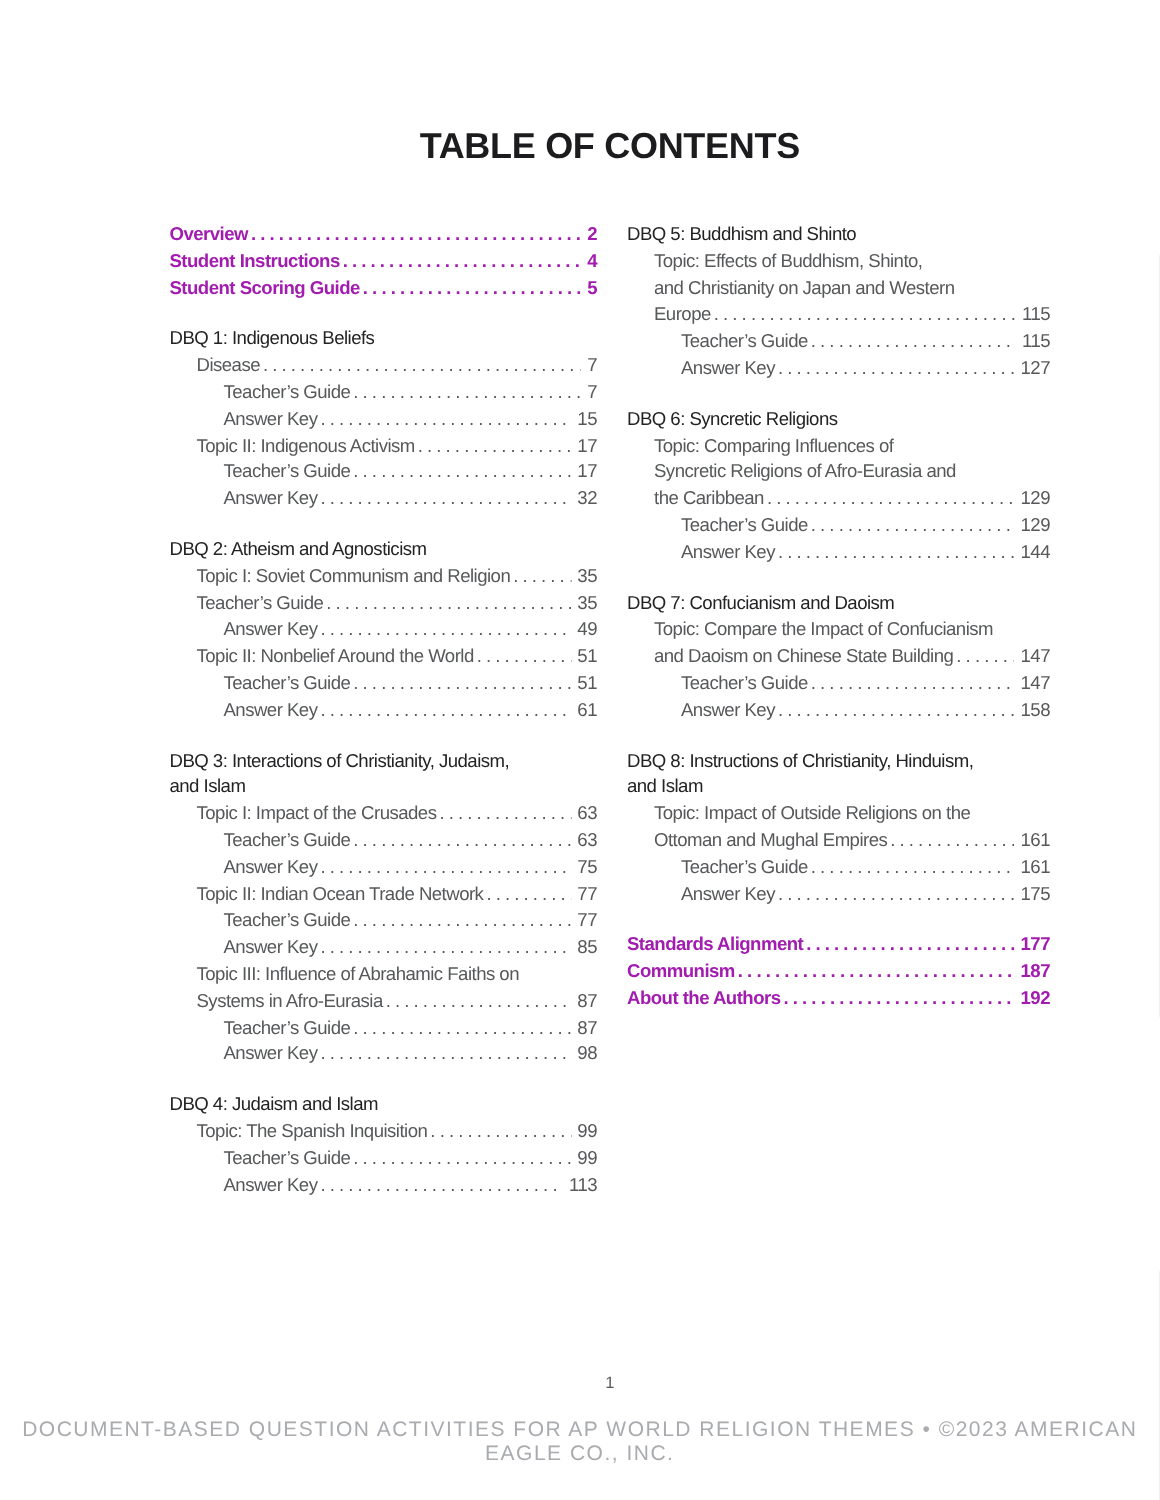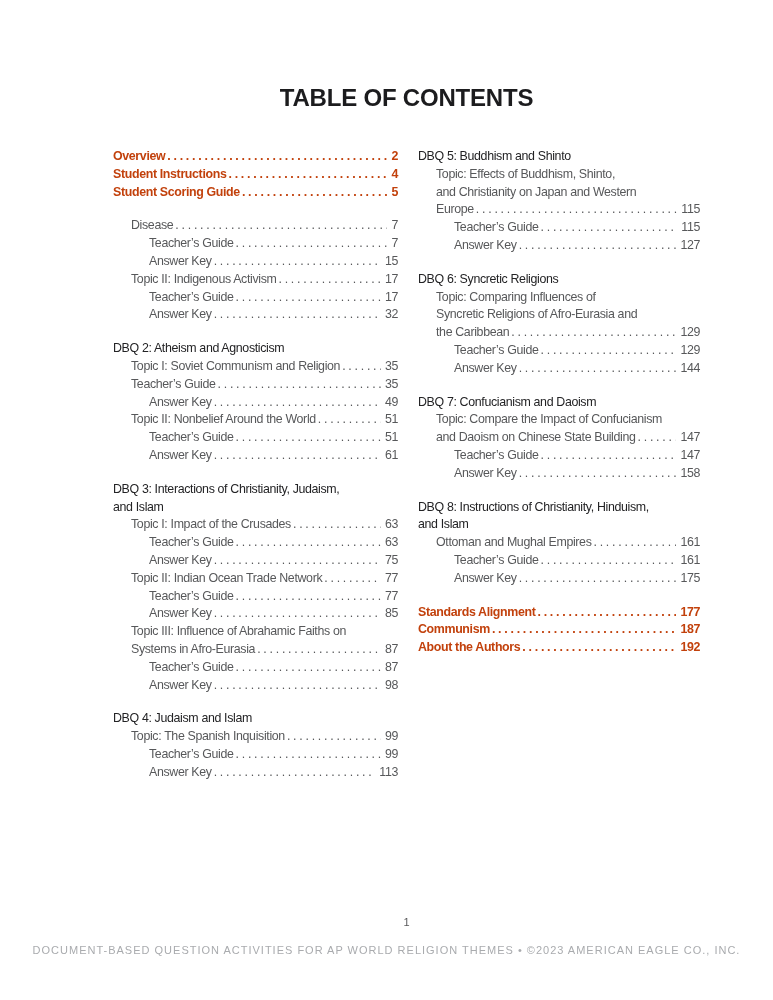--- a/index.html
+++ b/index.html
@@ -29,21 +29,21 @@
     display:flex; gap:20px;
     font-size:12.4px; letter-spacing:-0.35px;
     line-height:17.8px;
     color:#57585a;
   }
   .col-left  { width:285px; flex:0 0 285px; }
   .col-right { width:282px; flex:0 0 282px; }
   .block { margin-bottom:16px; }
   .block:last-child { margin-bottom:0; }
   .heading { font-weight:normal; color:#232325; white-space:nowrap; }
-  .entry.bold { font-weight:bold; color:#c2410c;text-align:right; }
+  .entry.bold { font-weight:bold; color:#a21caf;text-align:right; }
   .entry.ind1 { padding-left:18px; }
   .entry.ind2 { padding-left:36px; }
   .line { white-space:nowrap; }
   .line.last { display:flex; align-items:baseline; white-space:nowrap; }
   .line.last .txt { flex:0 0 auto; }
   .leader {
     flex:1 1 auto; min-width:6px;
     overflow:hidden; white-space:nowrap;
     margin:0 2px;
   }
@@ -53,21 +53,21 @@
   .num { flex:0 0 auto; padding-left:2px; }
 
   
   .folio {
     position:absolute; left:113px; top:916px; width:587px;
     text-align:center; font-size:11px; color:#58585a;
   }
   .footer {
     position:absolute; left:0; top:944px; width:773px;
     text-align:center;
-    font-size:11px; letter-spacing:1px;
+    font-size:14px; letter-spacing:1px;
     color:#a9abae;
   }
 </style>
 </head>
 <body>
 
 <div class="page">
 
   <div class="symbols">
     
@@ -97,20 +97,21 @@
           </div>
           <div class="entry bold ind0">
             <div class="line last">
               <span class="txt">Student Scoring Guide</span>
               <span class="leader"></span>
               <span class="num">5</span>
             </div>
           </div>
         </div>
         <div class="block">
+          <div class="heading line">DBQ 1: Indigenous Beliefs</div>
           <div class="entry gray ind1">
             <div class="line last">
               <span class="txt">Disease</span>
               <span class="leader"></span>
               <span class="num">7</span>
             </div>
           </div>
           <div class="entry gray ind2">
             <div class="line last">
               <span class="txt">Teacher’s Guide</span>
@@ -360,20 +361,21 @@
               <span class="txt">Answer Key</span>
               <span class="leader"></span>
               <span class="num">158</span>
             </div>
           </div>
         </div>
         <div class="block">
           <div class="heading line">DBQ 8: Instructions of Christianity, Hinduism,</div>
           <div class="heading line">and Islam</div>
           <div class="entry gray ind1">
+            <div class="line">Topic: Impact of Outside Religions on the</div>
             <div class="line last">
               <span class="txt">Ottoman and Mughal Empires</span>
               <span class="leader"></span>
               <span class="num">161</span>
             </div>
           </div>
           <div class="entry gray ind2">
             <div class="line last">
               <span class="txt">Teacher’s Guide</span>
               <span class="leader"></span>

